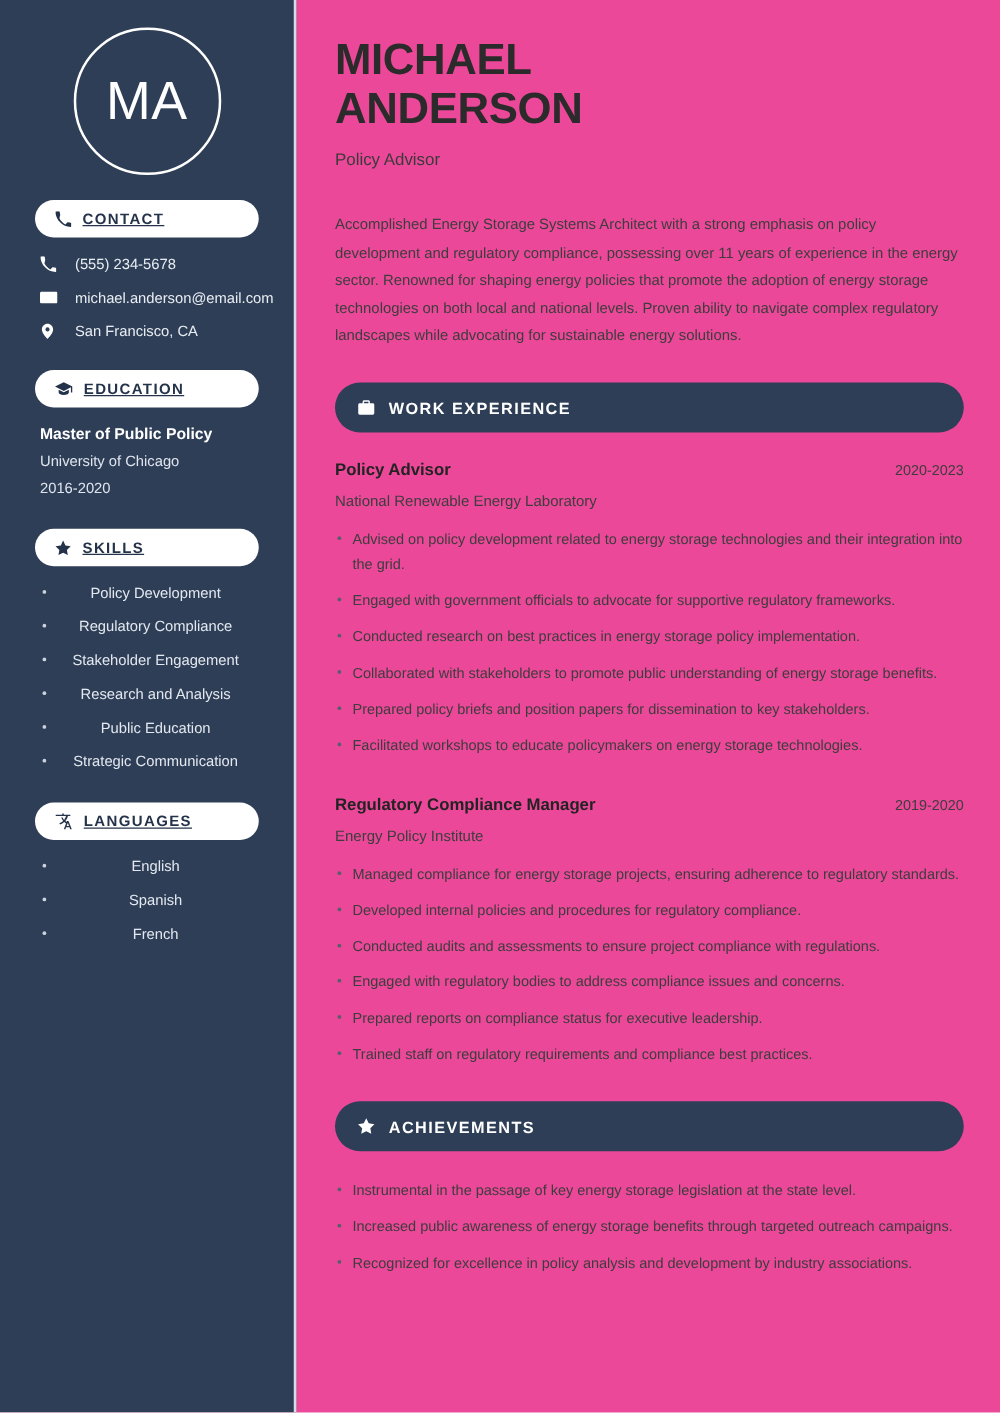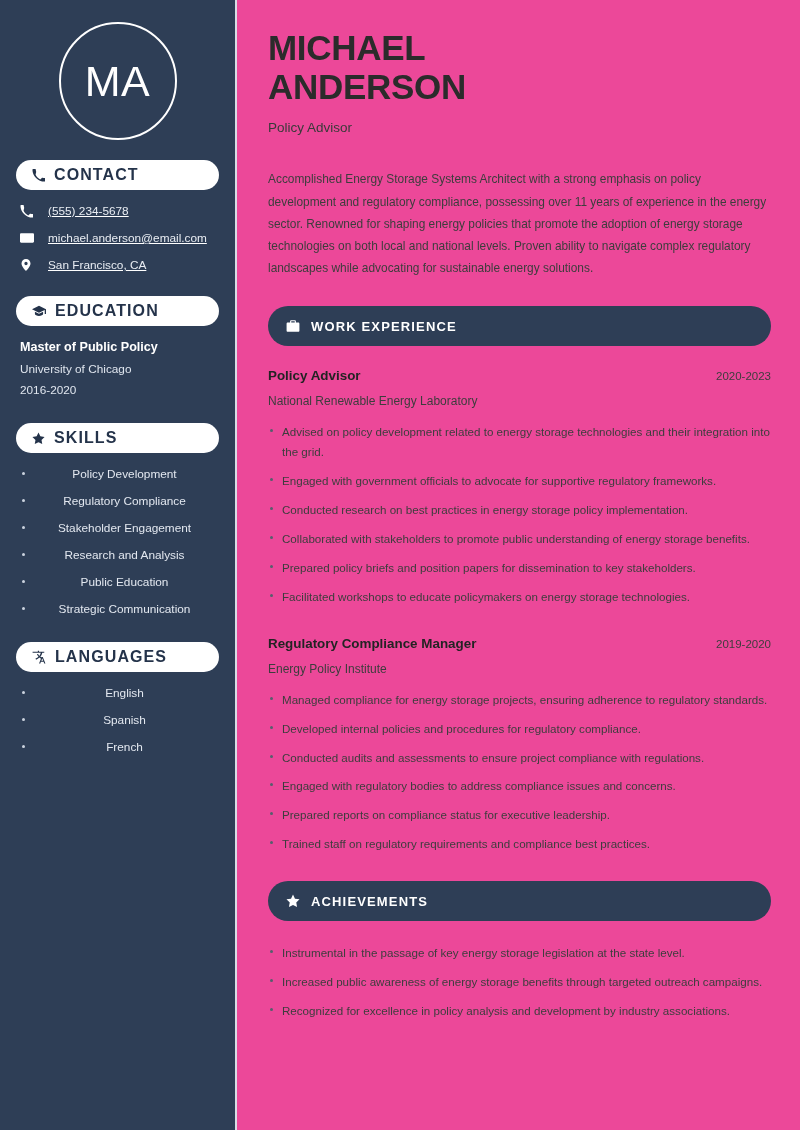--- a/index.html
+++ b/index.html
@@ -22,21 +22,21 @@
     overflow: hidden;
   }
 
   
   .sidebar {
     width: 237px;
     min-width: 237px;
     background: #2e3e56;
     color: #ffffff;
     box-sizing: border-box;
-    padding: 0 16px;
+    padding: 0 28px;
     border-right: 2px solid #d8dde5;
     position: relative;
   }
 
   .avatar-wrap {
     display: flex;
     justify-content: center;
     padding-top: 22px;
     padding-bottom: 20px;
   }
@@ -69,29 +69,29 @@
     padding: 0 16px;
     box-sizing: border-box;
     margin-bottom: 14px;
   }
   .pill .pill-icon {
     display: flex;
     align-items: center;
     margin-right: 9px;
   }
   .pill .pill-label {
-    font-size: 16px;
+    font-size: 12px;
     font-weight: bold;
     letter-spacing: 1.1px;
+    text-decoration: underline;
   }
 
   .contact-list {
     padding: 0 4px 0 4px;
     margin-bottom: 24px;
-    text-decoration: underline;
   }
   .contact-row {
     display: flex;
     align-items: center;
     margin-bottom: 13px;
     font-size: 11.8px;
     color: #e9edf3;
   }
   .contact-row .c-icon {
     width: 20px;

